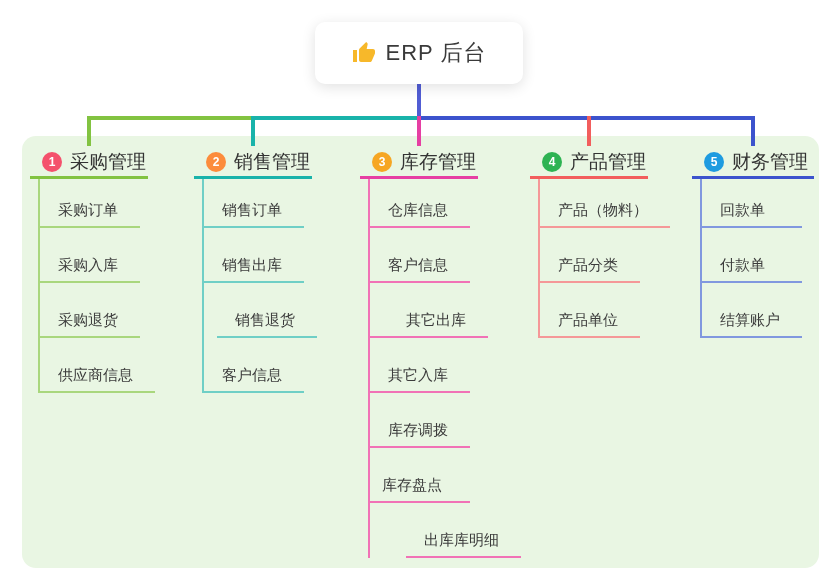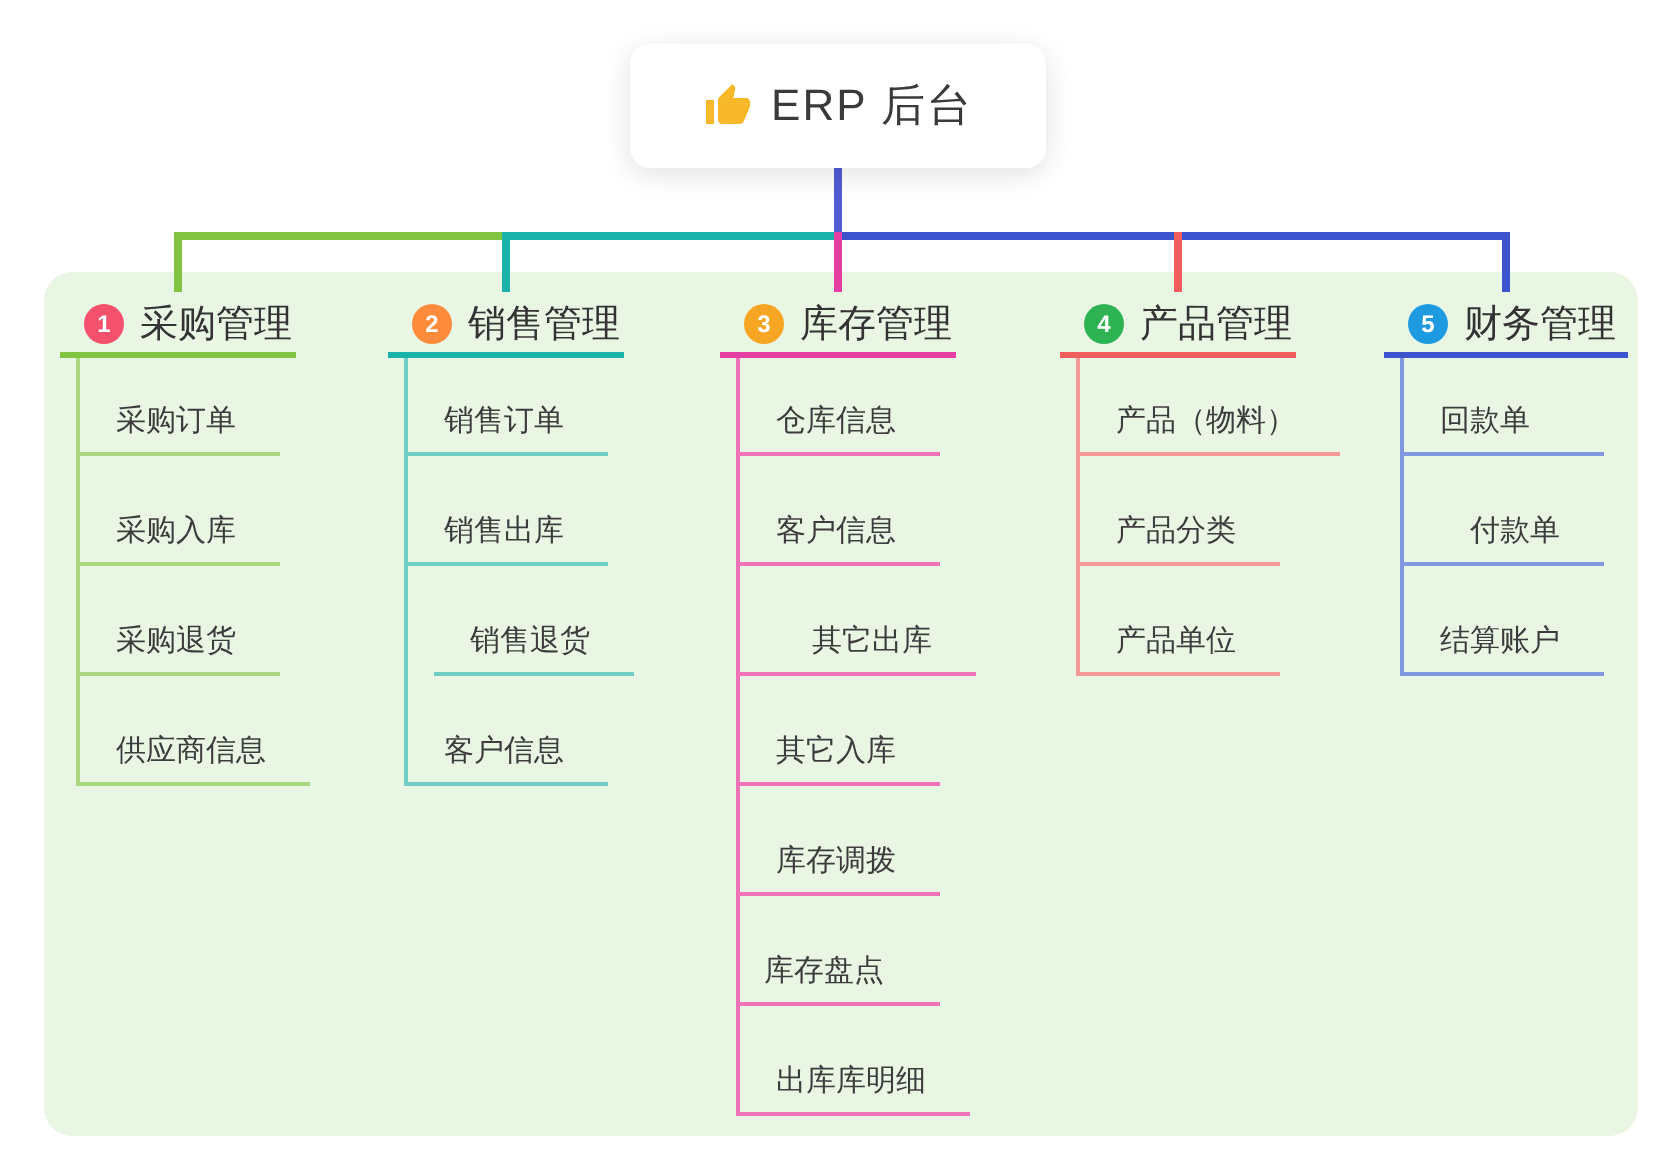--- a/index.html
+++ b/index.html
@@ -116,21 +116,21 @@
         <div class="child-row">
           <span class="child-label" style="border-bottom: 2px solid rgb(241, 114, 182);">其它入库</span>
         </div>
         <div class="child-row">
           <span class="child-label" style="border-bottom: 2px solid rgb(241, 114, 182);">库存调拨</span>
         </div>
         <div class="child-row">
           <span class="child-label" style="border-bottom: 2px solid rgb(241, 114, 182); padding-left: 12px;">库存盘点</span>
         </div>
         <div class="child-row">
-          <span class="child-label" style="border-bottom: 2px solid rgb(241, 114, 182);">出库库明细</span>
+          <span class="child-label" style="border-bottom: 2px solid rgb(241, 114, 182); margin-left: 36px;">出库库明细</span>
         </div>
       </div>
       <div class="branch-header" style="left: 530px; top: 148px; width: 118px; border-bottom: 3px solid rgb(242, 94, 93);">
         <span class="badge" style="background: rgb(46, 179, 83);">4</span>
         <span class="branch-label">产品管理</span>
       </div>
       <div class="children" style="left: 538px; top: 179px; border-left: 2px solid rgb(245, 152, 152);">
         <div class="child-row">
           <span class="child-label" style="border-bottom: 2px solid rgb(245, 152, 152);">产品（物料）</span>
         </div>
@@ -143,20 +143,20 @@
       </div>
       <div class="branch-header" style="left: 692px; top: 148px; width: 122px; border-bottom: 3px solid rgb(60, 83, 205);">
         <span class="badge" style="background: rgb(30, 155, 224);">5</span>
         <span class="branch-label">财务管理</span>
       </div>
       <div class="children" style="left: 700px; top: 179px; border-left: 2px solid rgb(129, 152, 223);">
         <div class="child-row">
           <span class="child-label" style="border-bottom: 2px solid rgb(129, 152, 223);">回款单</span>
         </div>
         <div class="child-row">
-          <span class="child-label" style="border-bottom: 2px solid rgb(129, 152, 223); text-align: right;">付款单</span>
+          <span class="child-label" style="border-bottom: 2px solid rgb(129, 152, 223);">付款单</span>
         </div>
         <div class="child-row">
           <span class="child-label" style="border-bottom: 2px solid rgb(129, 152, 223);">结算账户</span>
         </div>
       </div>
     </div>
 </div>
 
 </body></html>

